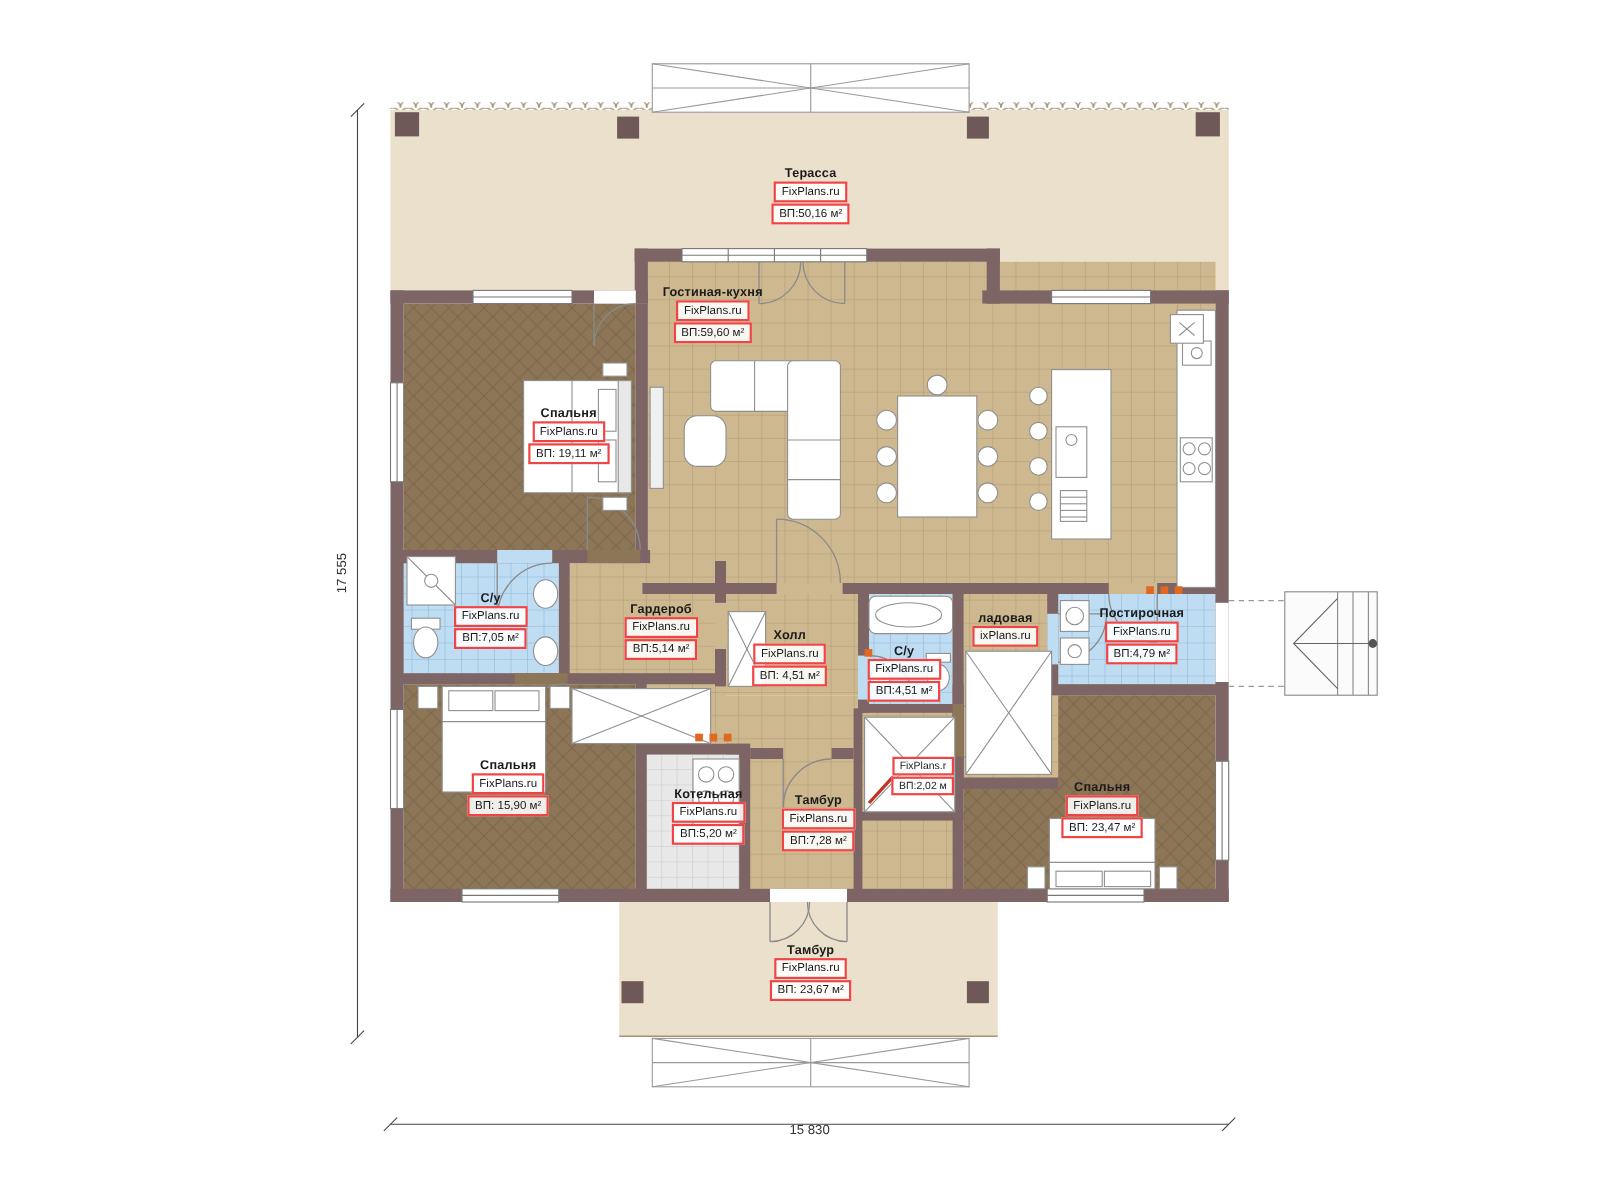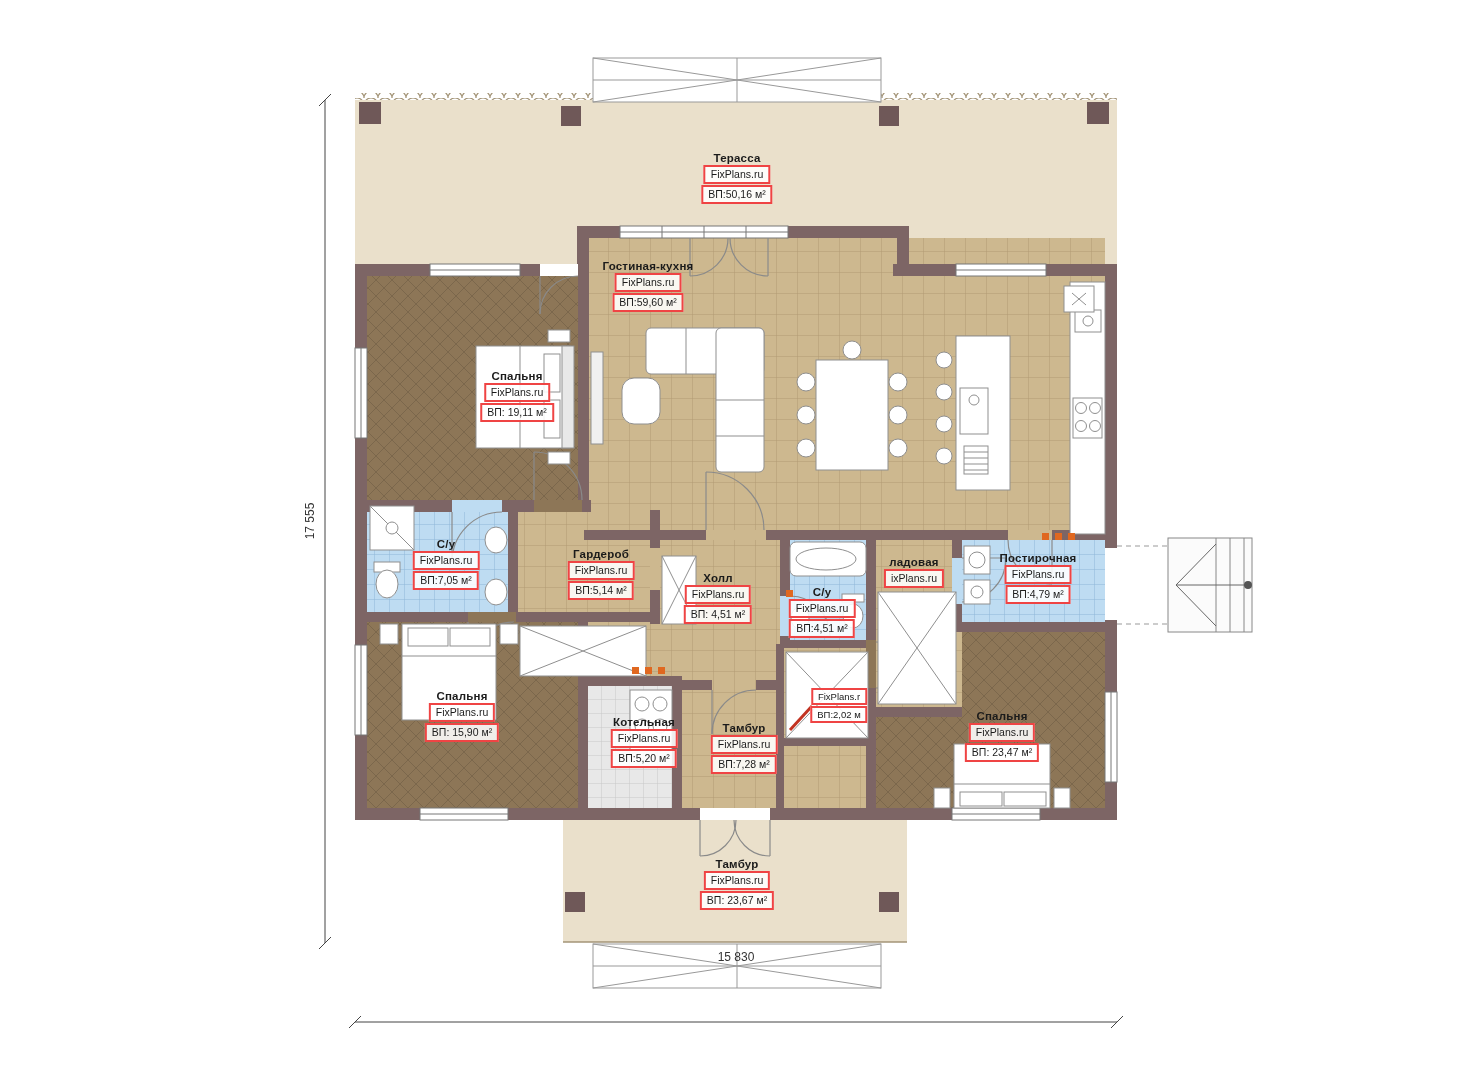--- a/index.html
+++ b/index.html
@@ -400,15 +400,15 @@
   <div class="label-box">FixPlans.ru</div>
   <div class="label-box">ВП: 23,47 м²</div>
 </div>
 <div class="room-label" style="left:737px;top:858px;">
   <div class="room-name">Тамбур</div>
   <div class="label-box">FixPlans.ru</div>
   <div class="label-box">ВП: 23,67 м²</div>
 </div>
 
 <div class="dim-label vert" style="left:292px;top:514px;">17 555</div>
-<div class="dim-label horiz" style="left:736px;top:950px;">15 830</div>
+<div class="dim-label horiz" style="left:736px;top:1020px;">15 830</div>
 
 </div>
 
 </body></html>

